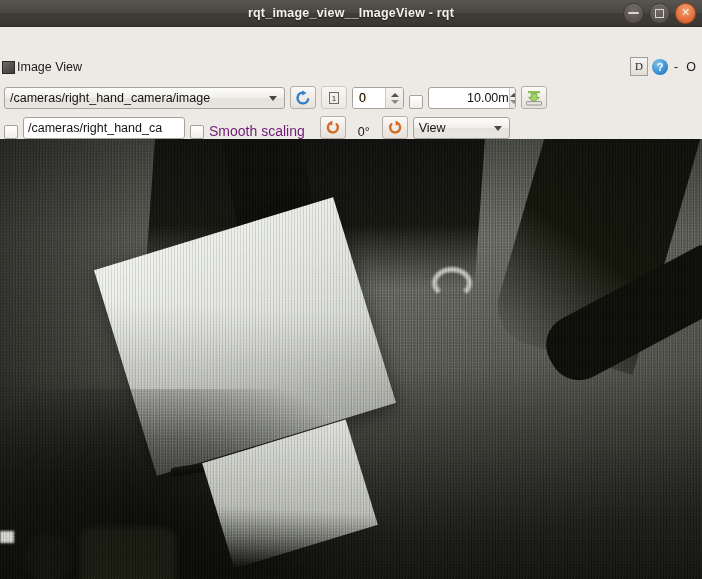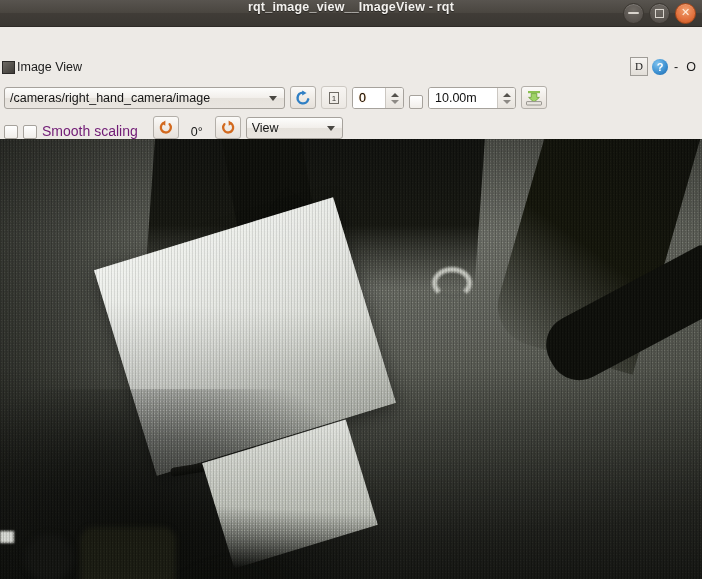--- a/index.html
+++ b/index.html
@@ -22,21 +22,21 @@
     background: #edeae6;
   }
 
   
   .titlebar {
     position: relative;
     height: 26px;
     background: linear-gradient(180deg, #58544f 0%, #4a4640 48%, #403c37 52%, #3a3732 100%);
     border-bottom: 1px solid #2e2b27;
     display: flex;
-    align-items: flex-start;
+    align-items: center;
     justify-content: center;
   }
   .titlebar-title {
     color: #f3f1ee;
     font-size: 12.5px;
     font-weight: bold;
     letter-spacing: 0.2px;
     text-shadow: 0 1px 1px rgba(0,0,0,.55);
     white-space: nowrap;
   }
@@ -228,21 +228,21 @@
     border-right: 4px solid transparent;
     border-bottom: 4px solid #55524d;
   }
   .spin .arrows .dn {
     width: 0; height: 0;
     border-left: 4px solid transparent;
     border-right: 4px solid transparent;
     border-top: 4px solid #8d8a85;
   }
   .spin.num { width: 52px; }
-  .spin.depth { width: 88px; }
+  .spin.depth { width: 88px; padding-left: 32px; }
 
   .chk {
     width: 14px; height: 14px;
     border: 1px solid #a6a29c;
     border-radius: 2px;
     background: linear-gradient(180deg,#ffffff,#f1eeea);
     box-sizing: border-box;
   }
 
   .txtfield {
@@ -400,20 +400,21 @@
         <path d="M6.2 3.6 h5.6 v3.8 h2.6 L9 12.2 L3.6 7.4 h2.6 z" fill="#a0d468" stroke="#6b9e36" stroke-width="0.8"></path>
         <rect x="1.5" y="11.6" width="15" height="3.4" rx="0.6" fill="#e9e5df" stroke="#8d8a84" stroke-width="0.9"></rect>
       </svg>
     </div>
   </div>
 
   <div class="toolbar row2">
 
     <div class="chk"></div>
 
+    <div class="txtfield" title="/cameras/right_hand_ca">/cameras/right_hand_ca</div>
 
     <div class="chk"></div>
     <span class="lbl-text">Smooth scaling</span>
 
     <div class="tbtn" style="margin-left:10px;">
       <svg class="ico" width="16" height="16" viewBox="0 0 16 16">
         <path d="M11.6 4.2 A5 5 0 1 1 5.0 3.4" fill="none" stroke="#d2691e" stroke-width="2.3" stroke-linecap="round"></path>
         <path d="M7.4 0.6 L3.2 3.3 L7.3 5.8 Z" fill="#d2691e"></path>
       </svg>
     </div>

